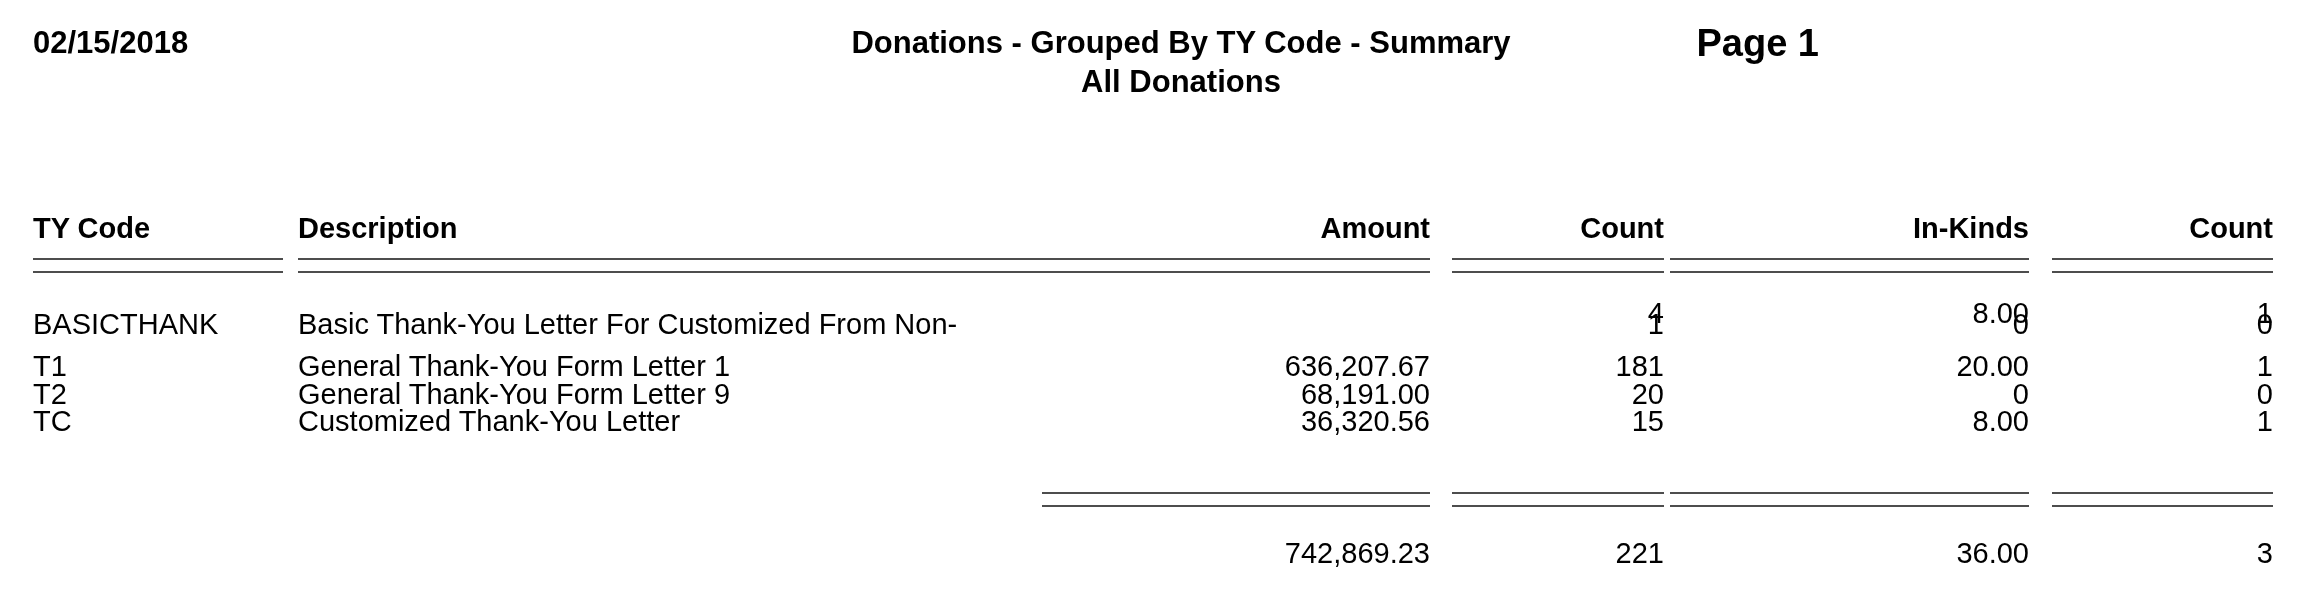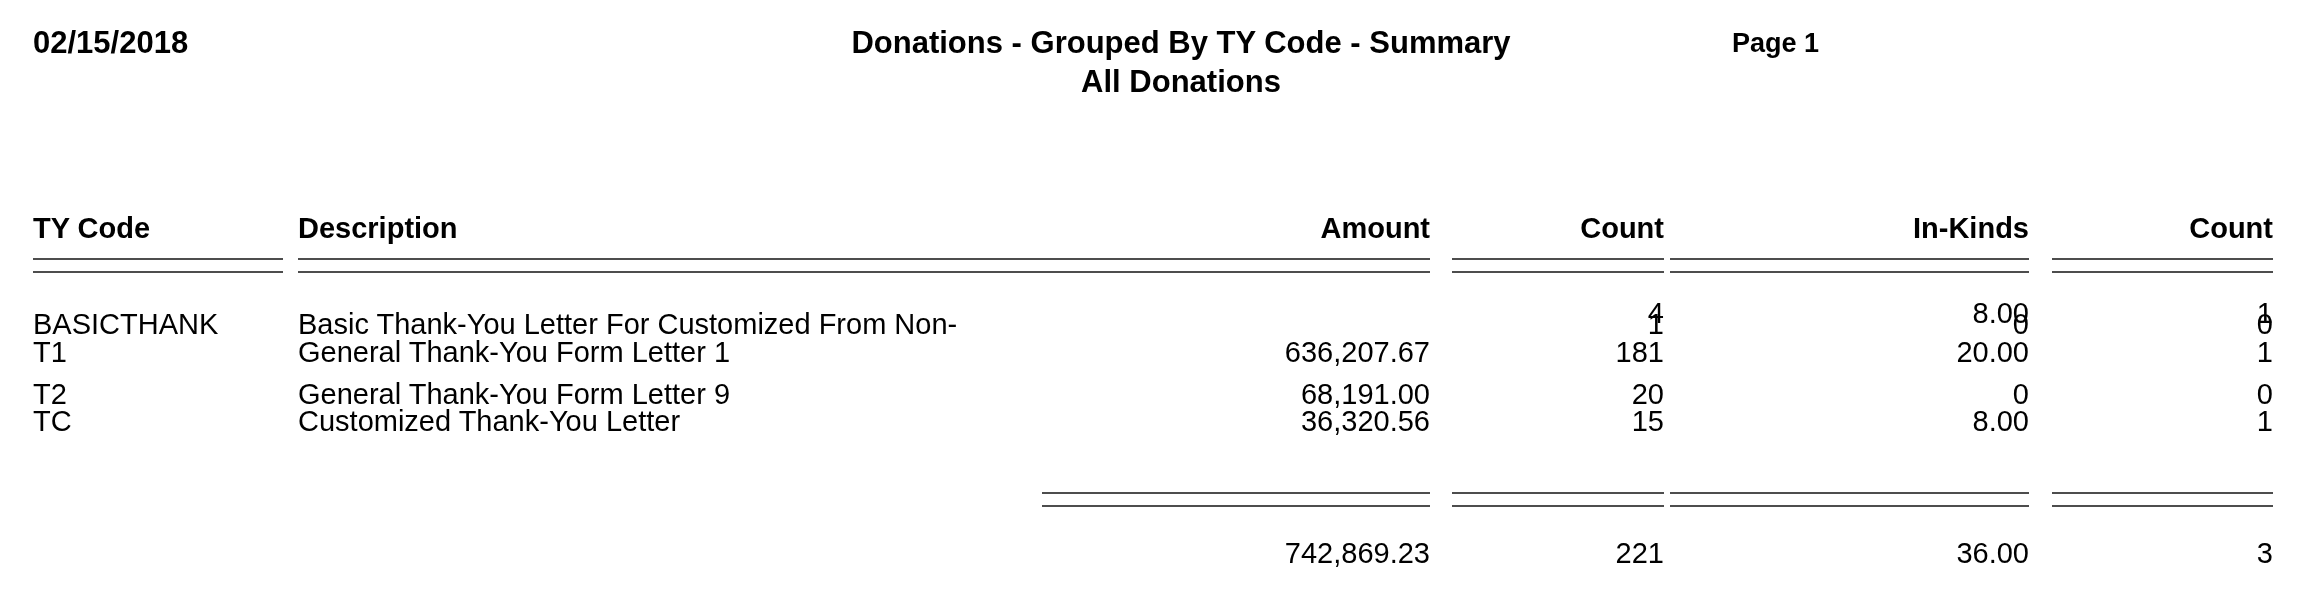--- a/index.html
+++ b/index.html
@@ -34,21 +34,21 @@
     top: 0;
     font-size: 31px;
     font-weight: bold;
     line-height: 38px;
     white-space: nowrap;
   }
   .header-page {
     position: absolute;
     right: 39px;
     top: 0;
-    font-size: 27px;
+    font-size: 38px;
     font-weight: bold;
     line-height: 38px;
     white-space: nowrap;
     text-align: right;
   }
   .header-titles {
     position: absolute;
     left: 0;
     top: 0;
     width: 2362px;
@@ -175,21 +175,21 @@
     </div>
 
     <div class="trow" style="top:308px;">
       <div class="cell txt c-tycode">BASICTHANK</div>
       <div class="cell txt c-desc">Basic Thank-You Letter For Customized From Non-</div>
       <div class="cell num c-count1">1</div>
       <div class="cell num c-inkind">0</div>
       <div class="cell num c-count2">0</div>
     </div>
 
-    <div class="trow" style="top:336px;">
+    <div class="trow" style="top:350px;">
       <div class="cell txt c-tycode">T1</div>
       <div class="cell txt c-desc">General Thank-You Form Letter 1</div>
       <div class="cell num c-amount">636,207.67</div>
       <div class="cell num c-count1">181</div>
       <div class="cell num c-inkind">20.00</div>
       <div class="cell num c-count2">1</div>
     </div>
 
     <div class="trow" style="top:378px;">
       <div class="cell txt c-tycode">T2</div>

